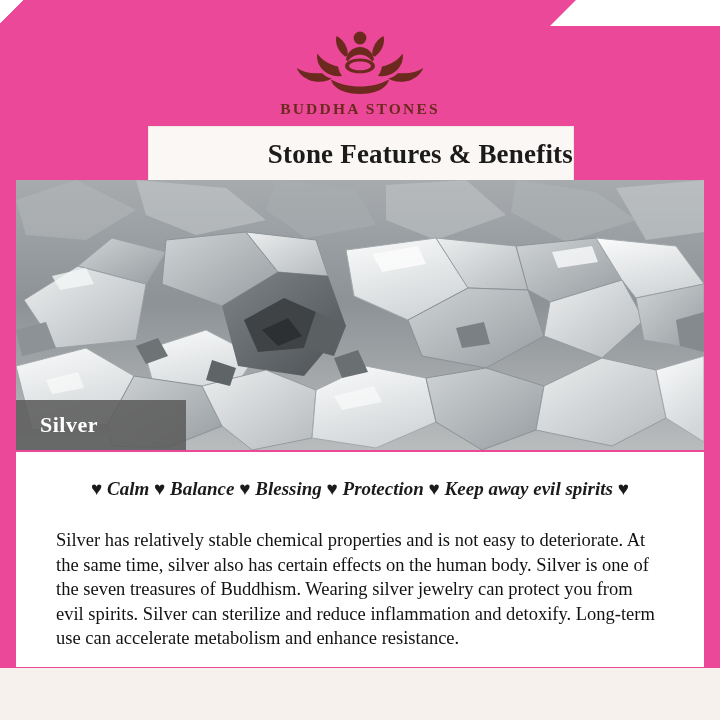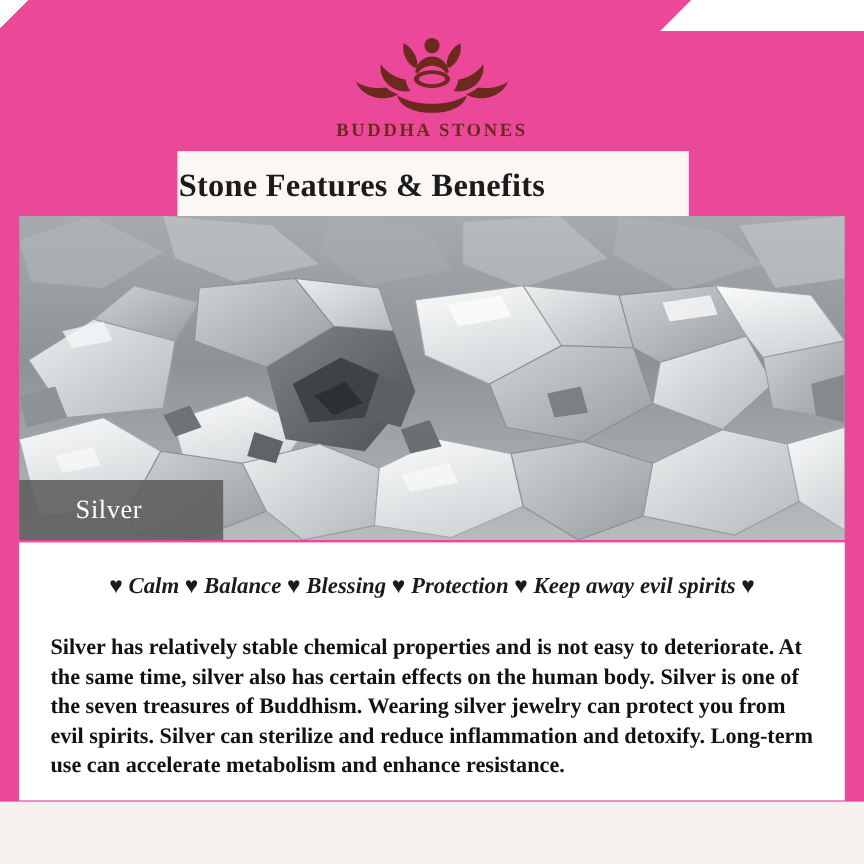--- a/index.html
+++ b/index.html
@@ -78,21 +78,21 @@
   .title-band {
     position: absolute;
     top: 126px;
     left: 148px;
     width: 424px;
     height: 54px;
     background: #fbf7f4;
     border: 1px solid #efe7e1;
     display: flex;
     align-items: center;
-    justify-content: flex-start;
+    justify-content: flex-end;
   }
   .title-text {
     font-family: "Liberation Serif", serif;
     font-weight: 700;
     font-size: 27px;
     color: #1b1b1b;
     letter-spacing: 0.2px;
   }
 
   
@@ -120,24 +120,23 @@
     height: 50px;
     background: rgba(92,92,92,0.88);
     display: flex;
     align-items: center;
     padding-left: 24px;
     box-sizing: border-box;
   }
   .stone-label-text {
     color: #ffffff;
     font-family: "Liberation Serif", serif;
-    font-weight: 400;
+    font-weight: 700;
     font-size: 22px;
     letter-spacing: 0.5px;
-    margin-left: 23px;
   }
 
   
   .content {
     position: absolute;
     top: 452px;
     left: 16px;
     width: 688px;
     height: 215px;
     background: #ffffff;
@@ -152,23 +151,22 @@
     text-align: center;
     white-space: nowrap;
     margin: 0 0 28px 0;
     font-style: italic;
   }
   .body-text {
     font-family: "Liberation Serif", serif;
     font-size: 18.5px;
     line-height: 1.33;
     color: #121212;
-    margin: 0;
+    margin: 14px;
     text-align: left;
-    font-weight: bold;
   }
 
   .bottom-strip {
     position: absolute;
     left: 0;
     bottom: 0;
     width: 720px;
     height: 52px;
     background: #f6f1ed;
   }

